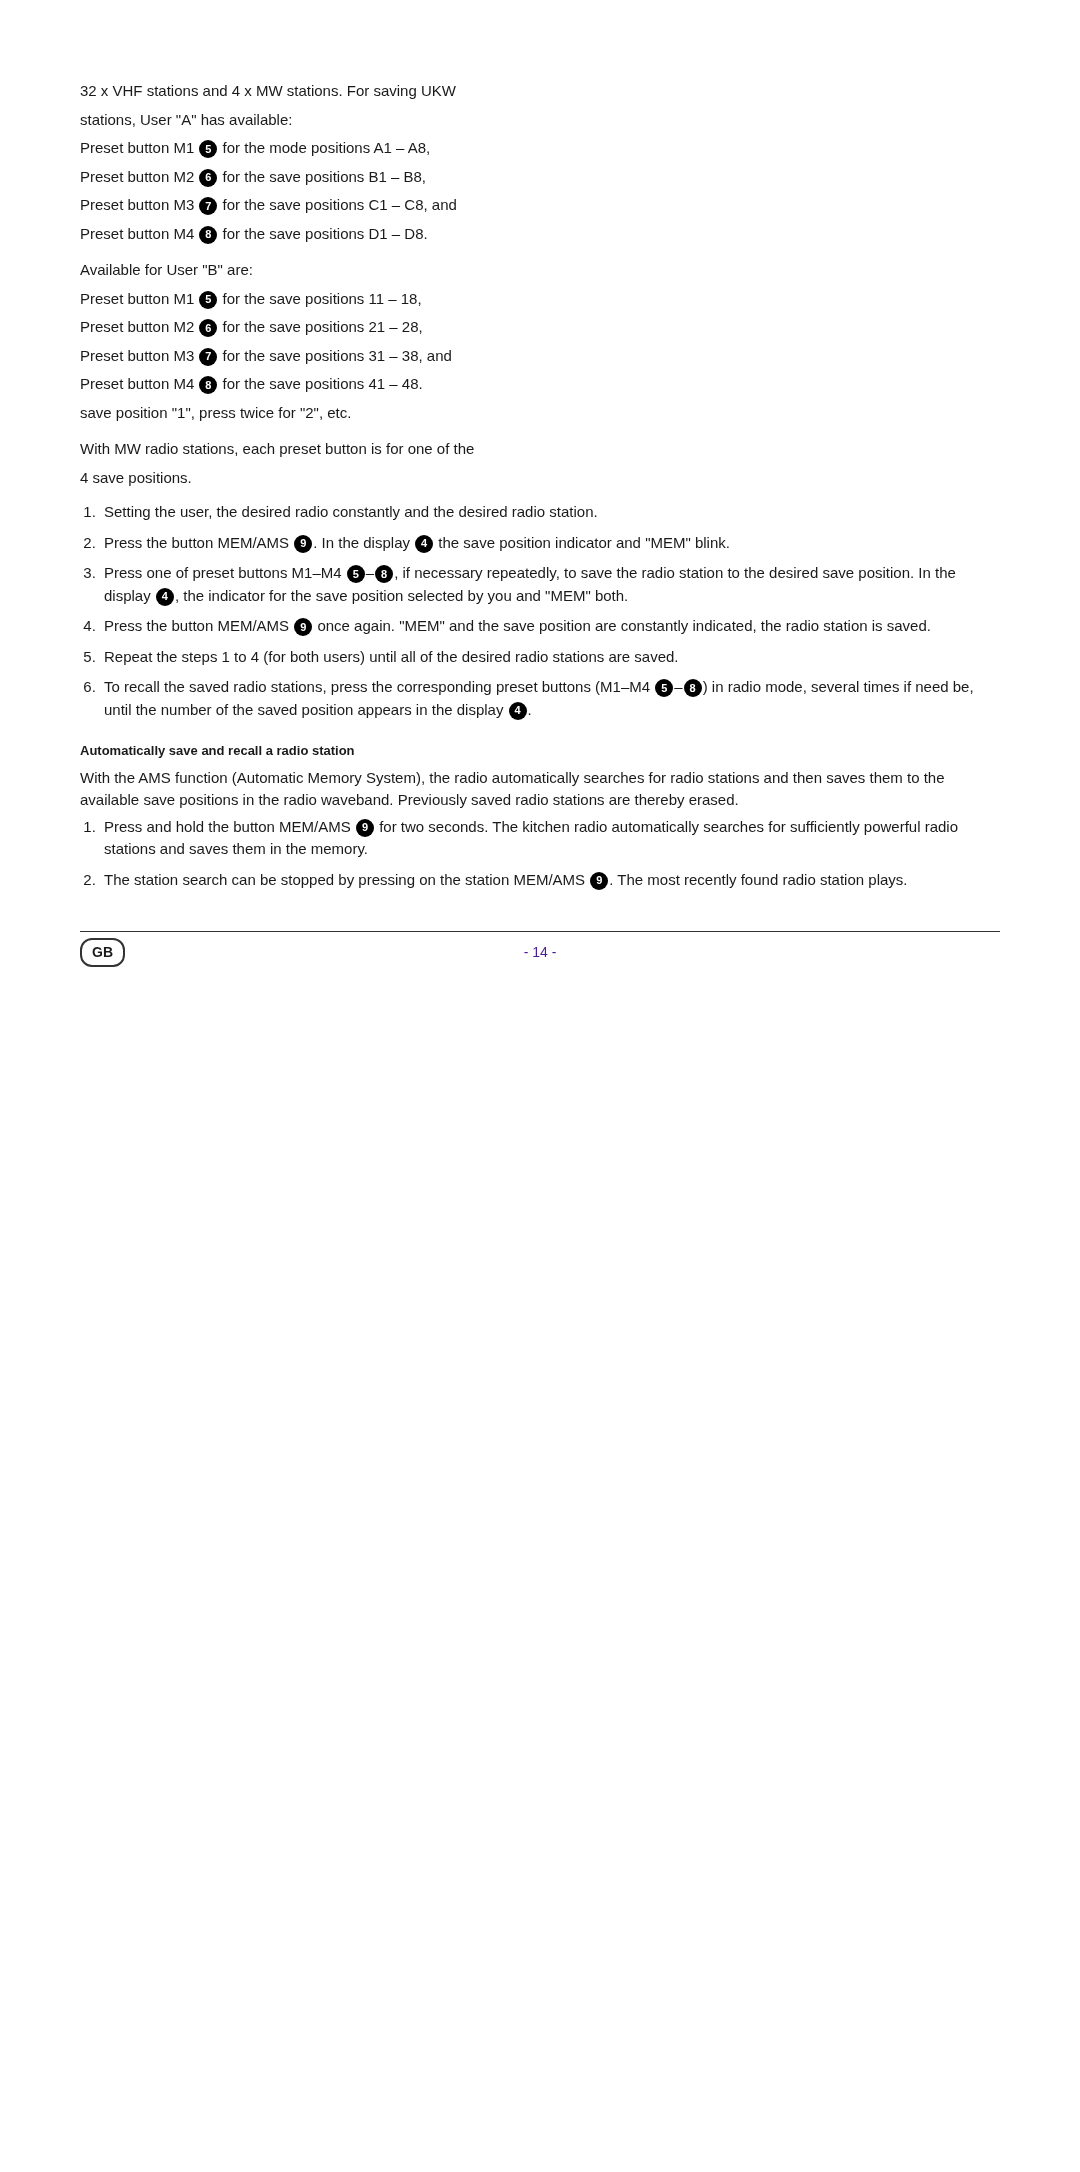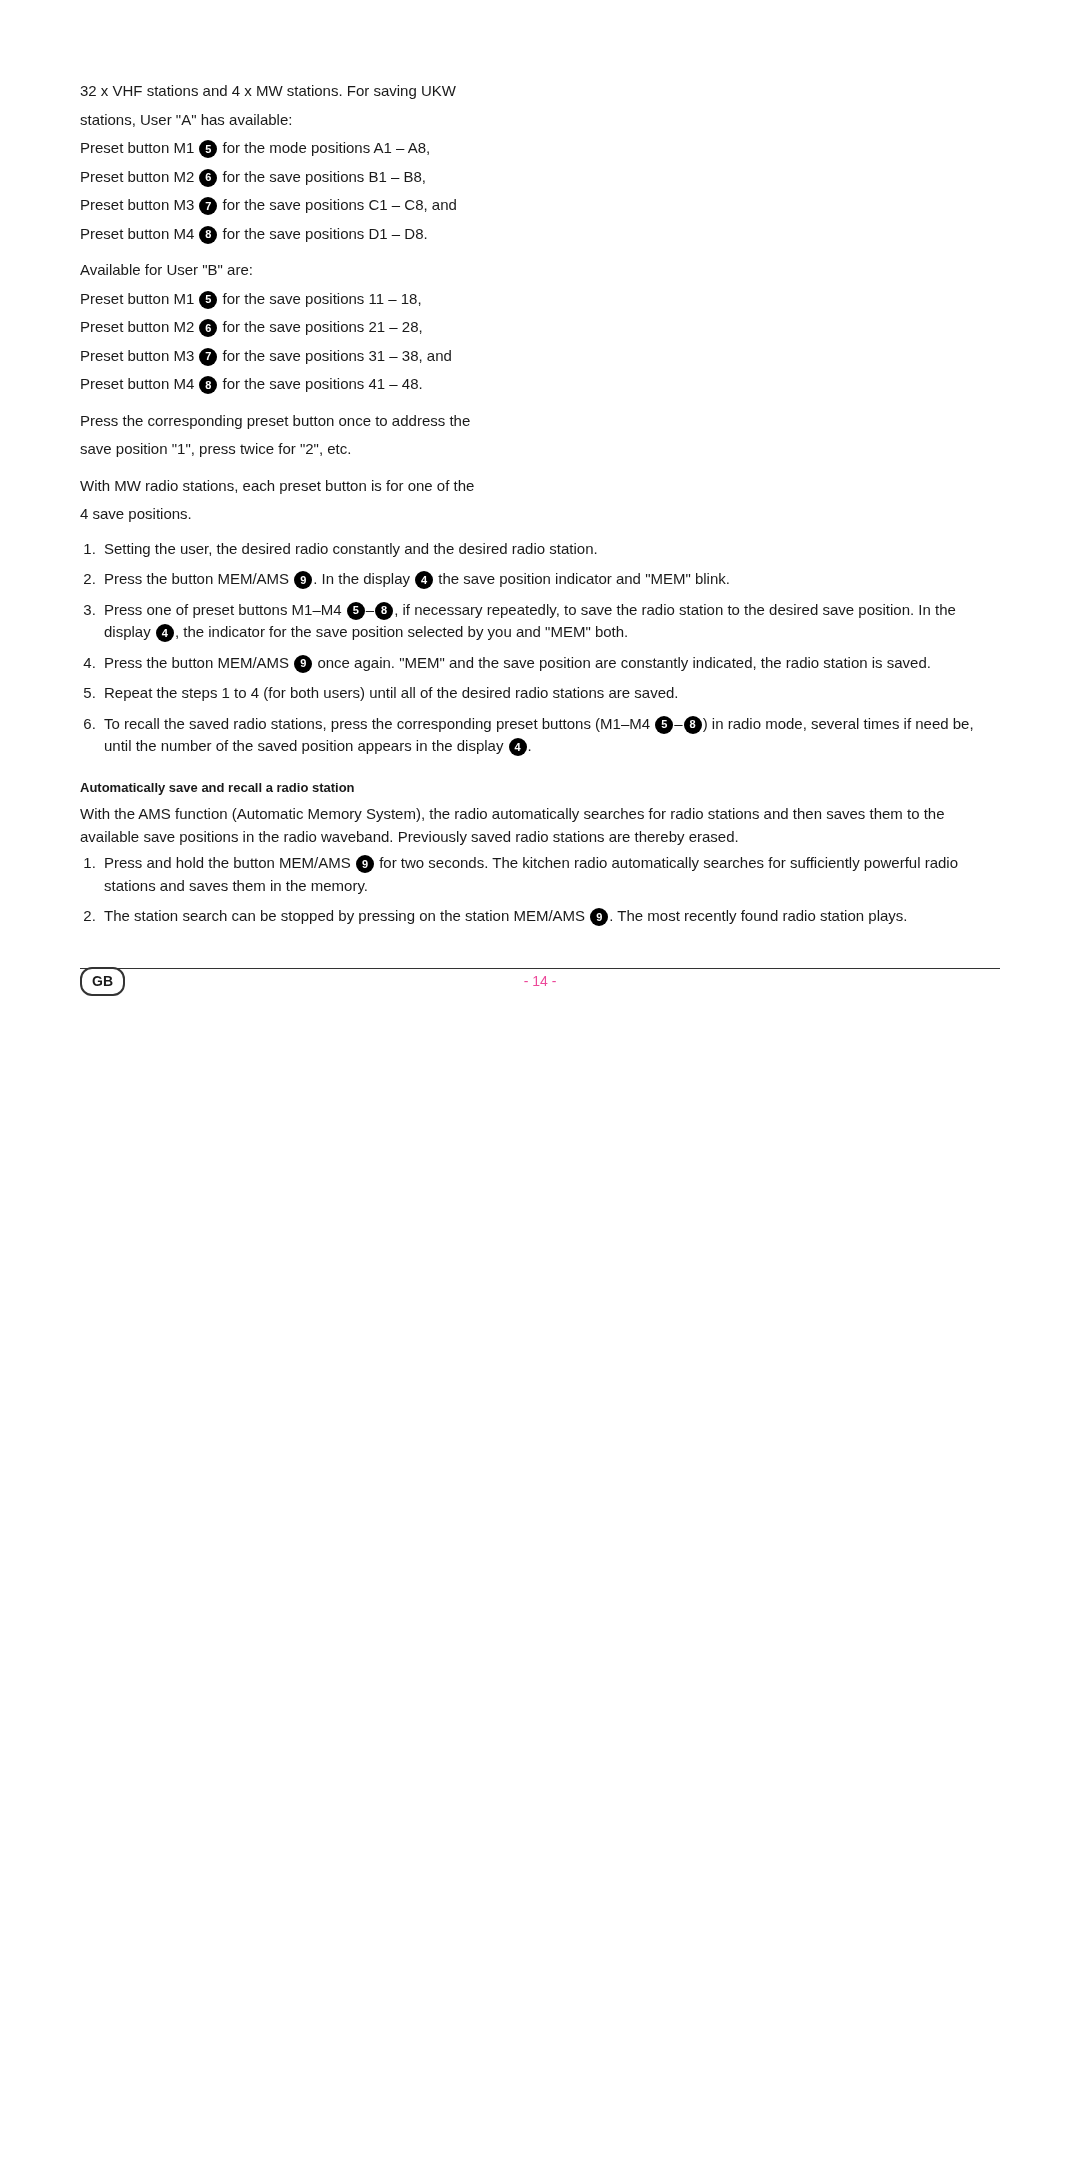--- a/index.html
+++ b/index.html
@@ -62,30 +62,30 @@
     }
 
     ol li {
       margin-bottom: 8px;
       padding-left: 4px;
     }
 
     .footer-line {
       border-top: 1px solid #333;
       margin-top: 40px;
-      padding-top: 2px;
+      padding-top: 10px;
       display: flex;
       align-items: center;
       justify-content: center;
       position: relative;
     }
 
     .page-num {
       font-size: 14px;
-      color: #ec4899;
+      color: #4c1d95;
     }
 
     .gb-badge {
       position: absolute;
       left: 0;
       border: 2px solid #333;
       border-radius: 12px;
       padding: 2px 10px;
       font-size: 14px;
       font-weight: bold;
@@ -126,23 +126,20 @@
   <p>
     <span>Preset button M2</span>&nbsp;<span class="circle-num">6</span>&nbsp;<span>for the save positions 21 – 28,</span>
   </p>
   <p>
     <span>Preset button M3</span>&nbsp;<span class="circle-num">7</span>&nbsp;<span>for the save positions 31 – 38, and</span>
   </p>
   <p>
     <span>Preset button M4</span>&nbsp;<span class="circle-num">8</span>&nbsp;<span>for the save positions 41 – 48.</span>
   </p>
 
-  <p class="section-gap">
-    <span>Press the corresponding preset button once to address the</span>
-  </p>
   <p>
     <span>save position "1", press twice for "2", etc.</span>
   </p>
 
   <p class="section-gap">
     <span>With MW radio stations, each preset button is for one of the</span>
   </p>
   <p>
     <span>4 save positions.</span>
   </p>

